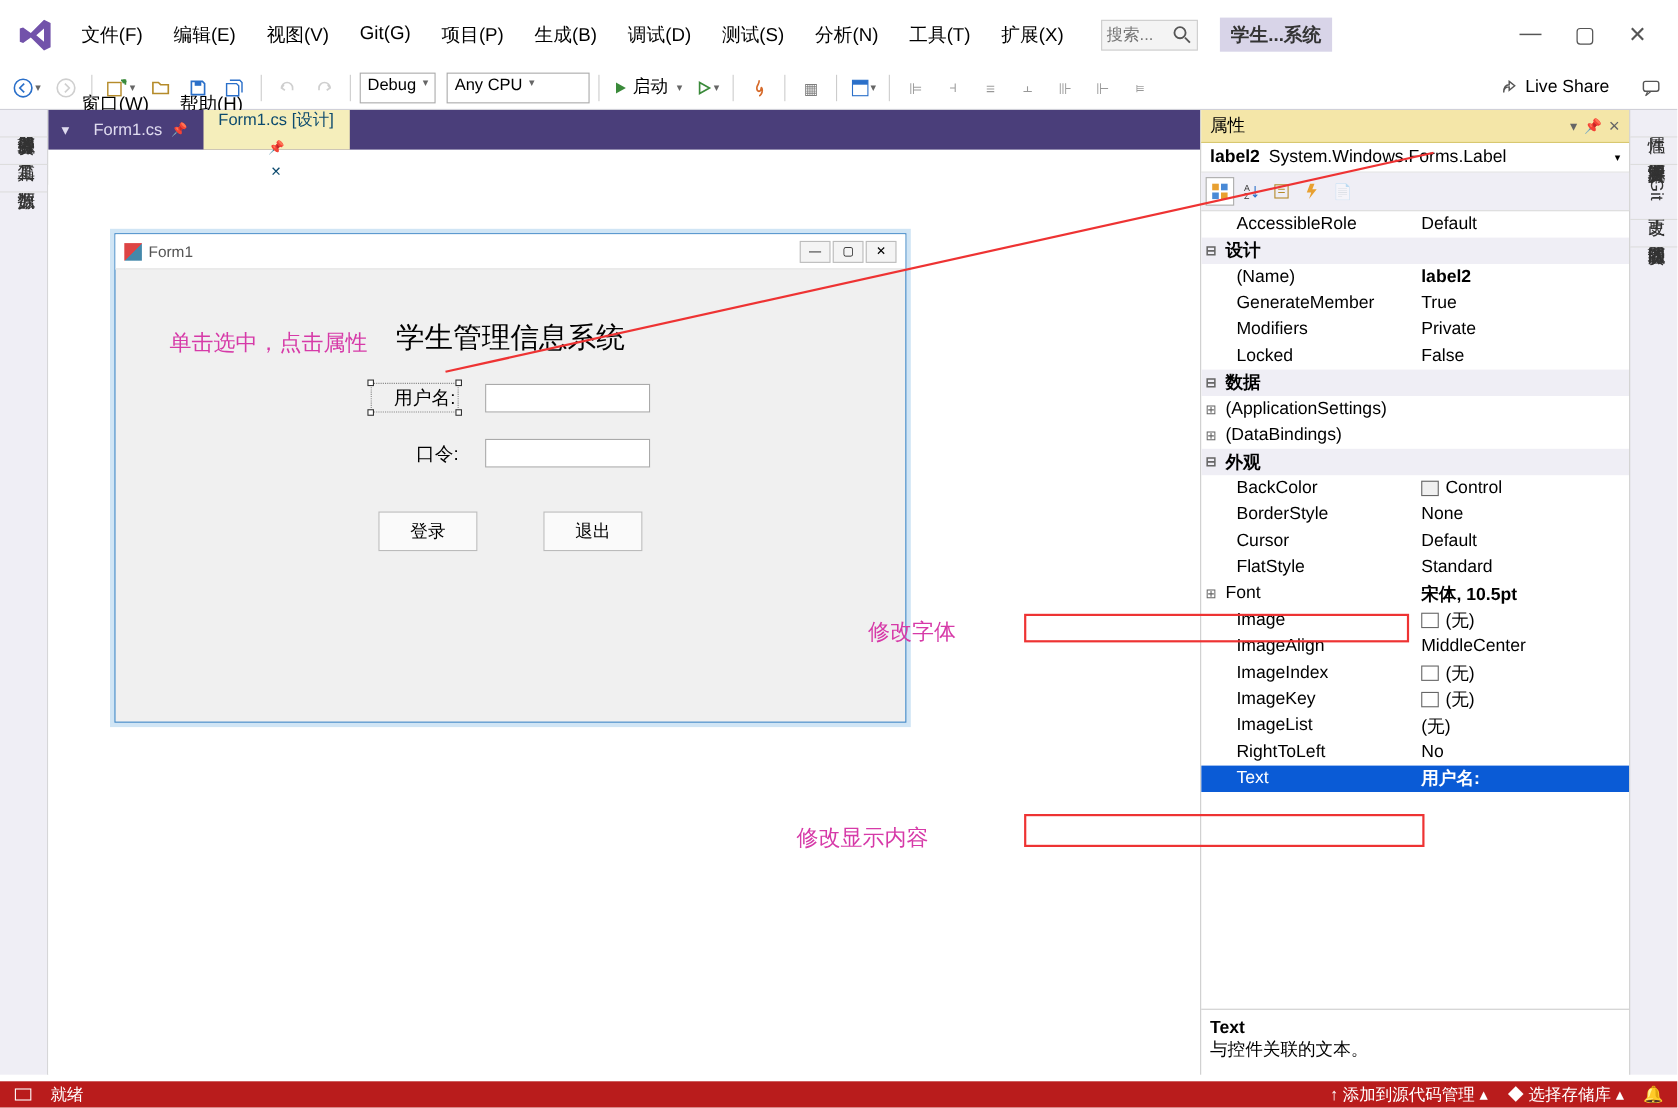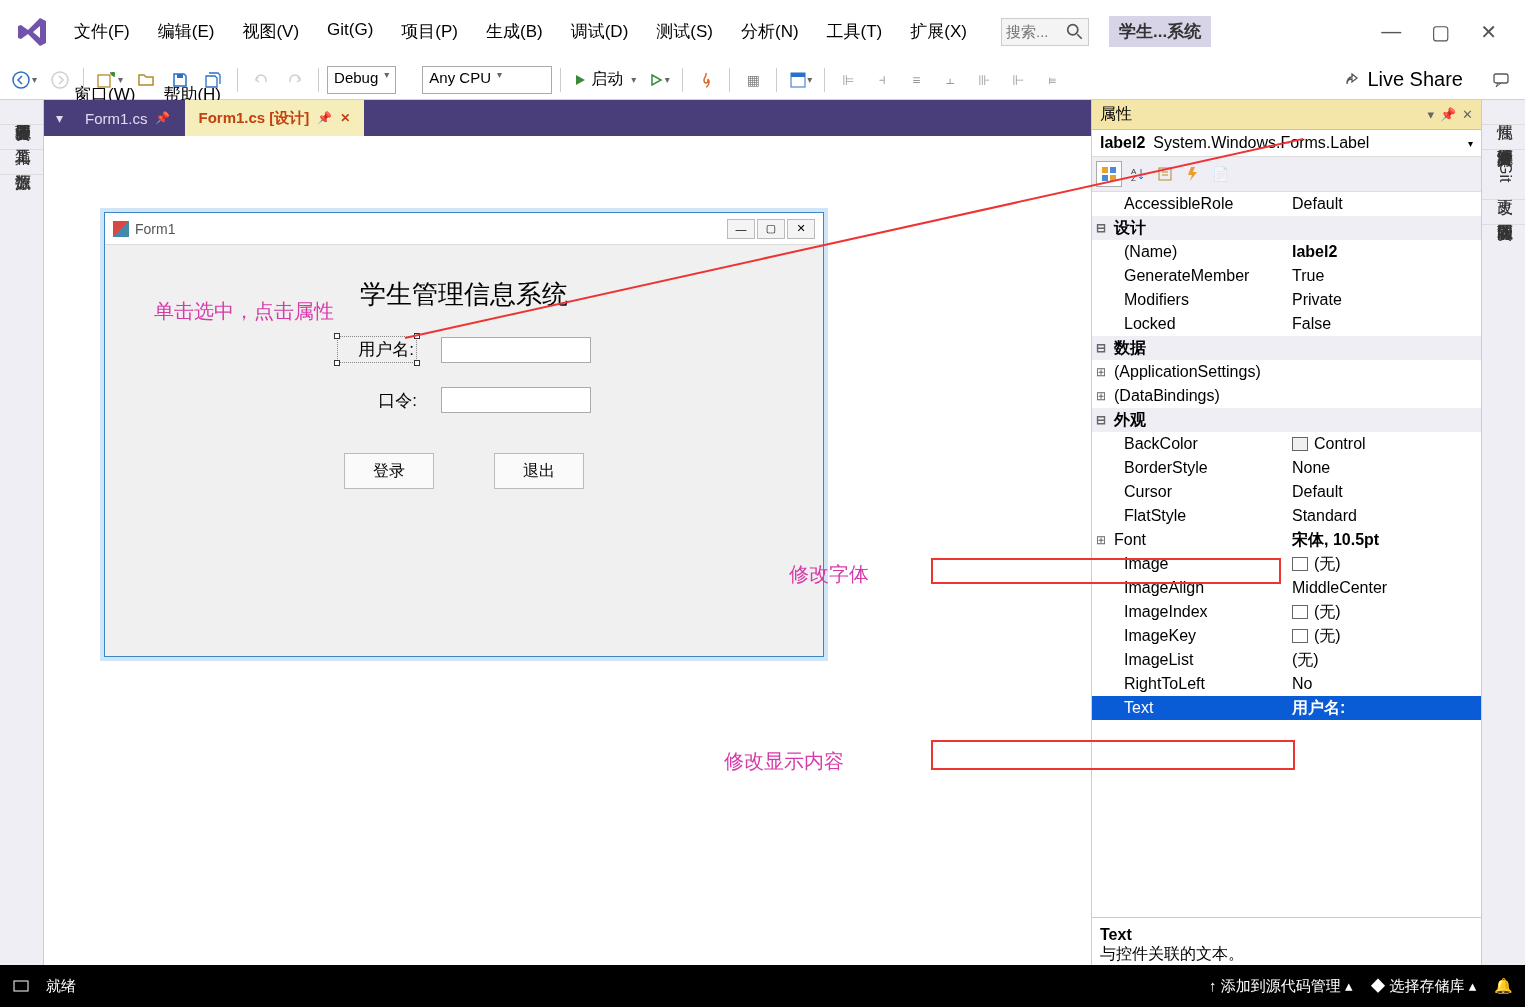--- a/index.html
+++ b/index.html
@@ -18,43 +18,43 @@
 .winbtns { margin-left: auto; display: flex; gap: 30px; padding-right: 20px; color: #555; }
 .winbtn { font-size: 20px; cursor: pointer; }
 
 
 .toolbar { display: flex; align-items: center; height: 40px; padding: 4px 8px; gap: 4px; border-bottom: 1px solid #d0d0d8; }
 .tb-btn { display: flex; align-items: center; justify-content: center; height: 30px; min-width: 30px; padding: 0 4px; cursor: pointer; border-radius: 2px; }
 .tb-sep { width: 1px; height: 24px; background: #ccc; margin: 0 4px; }
 .tb-combo { border: 1px solid #aaa; height: 28px; padding: 2px 6px; font-size: 15px; display: flex; gap: 6px; background: #fff; }
 .tb-combo .caret { font-size: 10px; color: #666; }
 .tb-start { display: flex; align-items: center; gap: 4px; font-size: 16px; }
-.live-share { margin-left: auto; display: flex; align-items: center; gap: 6px; font-size: 20px; padding-right: 10px; }
+.live-share { margin-left: auto; display: flex; align-items: center; gap: 6px; font-size: 16px; padding-right: 10px; }
 
 
 .main { display: flex; height: calc(100% - 60px - 40px - 30px); }
 .left-rail { width: 44px; background: #efeef5; border-right: 1px solid #ccc; display: flex; flex-direction: column; }
 .rail-tab { writing-mode: vertical-rl; padding: 12px 10px; font-size: 16px; color: #333; cursor: pointer; border-bottom: 1px solid #ddd; }
 .right-rail { width: 44px; background: #efeef5; border-left: 1px solid #ccc; display: flex; flex-direction: column; }
 
 .editor-area { flex: 1; background: #fff; display: flex; flex-direction: column; }
 .doc-tabs { display: flex; background: #4a3e7a; height: 36px; align-items: stretch; }
 .doc-tab { display: flex; align-items: center; padding: 0 14px; color: #e0dcf0; font-size: 15px; gap: 8px; cursor: pointer; }
-.doc-tab.active { background: #f5eebb; color: #c2410c; font-weight: bold; }
+.doc-tab.active { background: #f5eebb; color: #0c4a6e; font-weight: normal; flex-direction: column; }
 .pin-icon, .close-icon { font-size: 12px; }
 .tab-dropdown { color: #e0dcf0; padding: 0 8px; display: flex; align-items: center; }
 
 .canvas { flex: 1; background: #fff; padding: 44px 0 0 60px; position: relative; margin-top: 32px; }
 .form-window { width: 720px; height: 445px; border: 1px solid #3a86c8; background: #f0f0f0; box-shadow: 0 0 0 4px #d0e5f5; position: relative; }
 .form-titlebar { height: 32px; background: #fff; border-bottom: 1px solid #ddd; display: flex; align-items: center; padding: 0 8px; }
 .form-icon { width: 16px; height: 16px; margin-right: 6px; background: linear-gradient(135deg,#d44 50%,#48a 50%); }
 .form-title { font-size: 14px; color: #555; flex: 1; }
 .form-winbtns { display: flex; gap: 2px; }
 .form-winbtn { width: 28px; height: 20px; border: 1px solid #bbb; display: flex; align-items: center; justify-content: center; font-size: 11px; background: #f4f4f4; }
-.form-body { padding: 20px; position: relative; }
+.form-body { padding: 32px; position: relative; }
 .form-heading { text-align: center; font-size: 26px; margin: 12px 0 24px; }
 .form-row { display: flex; align-items: center; justify-content: center; margin: 24px 0; gap: 24px; }
 .form-label { width: 80px; text-align: right; font-size: 17px; }
 .form-label.selected { border: 1px dotted #888; padding: 1px 2px; position: relative; }
 .sel-handle { position: absolute; width: 6px; height: 6px; background: #fff; border: 1px solid #333; }
 .sel-handle.tl { top: -4px; left: -4px; } .sel-handle.tr { top: -4px; right: -4px; }
 .sel-handle.bl { bottom: -4px; left: -4px; } .sel-handle.br { bottom: -4px; right: -4px; }
 .form-input { width: 150px; height: 26px; border: 1px solid #aaa; background: #fff; }
 .form-buttons { display: flex; justify-content: center; gap: 60px; margin-top: 40px; }
 .form-btn { width: 90px; height: 36px; border: 1px solid #bbb; background: #fafafa; font-size: 16px; }
@@ -84,21 +84,21 @@
 .prop-value.bold { font-weight: bold; }
 .prop-row.selected { background: #0a5bd6; color: #fff; }
 .color-swatch { width: 16px; height: 14px; border: 1px solid #666; display: inline-block; }
 .color-swatch.control { background: #f0f0f0; }
 .color-swatch.ctext { background: #000; }
 .color-swatch.empty { background: #fff; }
 .props-desc { border-top: 1px solid #ccc; padding: 8px; font-size: 16px; min-height: 60px; }
 .props-desc b { display: block; }
 
 
-.statusbar { position: absolute; bottom: 0; left: 0; right: 0; height: 42px; background: #000000; color: #fff; display: flex; align-items: center; padding: 0 12px; font-size: 15px; gap: 16px; }
+.statusbar { position: absolute; bottom: 0; left: 0; right: 0; height: 24px; background: #b91c1c; color: #fff; display: flex; align-items: center; padding: 0 12px; font-size: 15px; gap: 16px; }
 .status-right { margin-left: auto; display: flex; align-items: center; gap: 18px; }
 
 svg { display: block; }
 </style>
 </head>
 <body>
 
 <div class="menubar">
   <div class="vs-logo">
     <svg viewBox="0 0 32 32">
@@ -188,21 +188,21 @@
       <svg width="18" height="18" viewBox="0 0 18 18">
         <path d="M14 9a5 5 0 0 0-10 0v2" fill="none" stroke="#888" stroke-width="1.5"></path>
         <path d="M12 6l2 3-3 2" fill="none" stroke="#888" stroke-width="1.5"></path>
       </svg>
     </div>
   <div class="tb-sep"></div>
   <div class="tb-combo">
       <span>Debug</span>
       <span class="caret">▾</span>
     </div>
-  <div class="tb-combo" style="margin-left:22px;width:130px;">
+  <div class="tb-combo" style="margin-left:6px;width:130px;">
       <span>Any CPU</span>
       <span class="caret">▾</span>
     </div>
   <div class="tb-sep"></div>
   <div class="tb-btn tb-start">
       <svg width="14" height="14" viewBox="0 0 14 14">
         <path d="M3 2l9 5-9 5z" fill="#3a8a3a"></path>
       </svg>
       <span>启动</span>
       <span style="font-size:10px;color:#666;margin-left:4px">▾</span>

